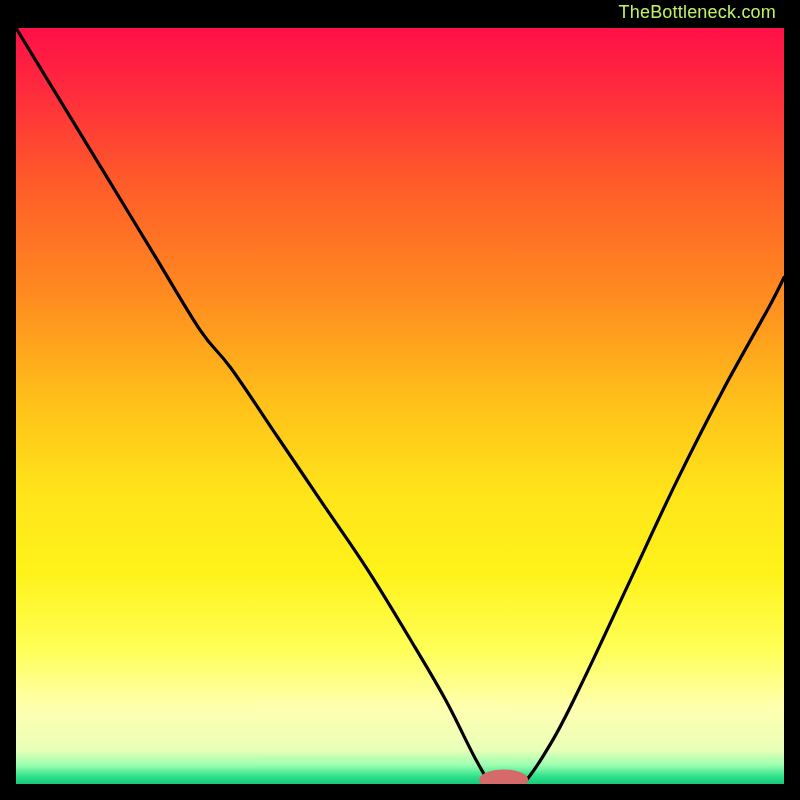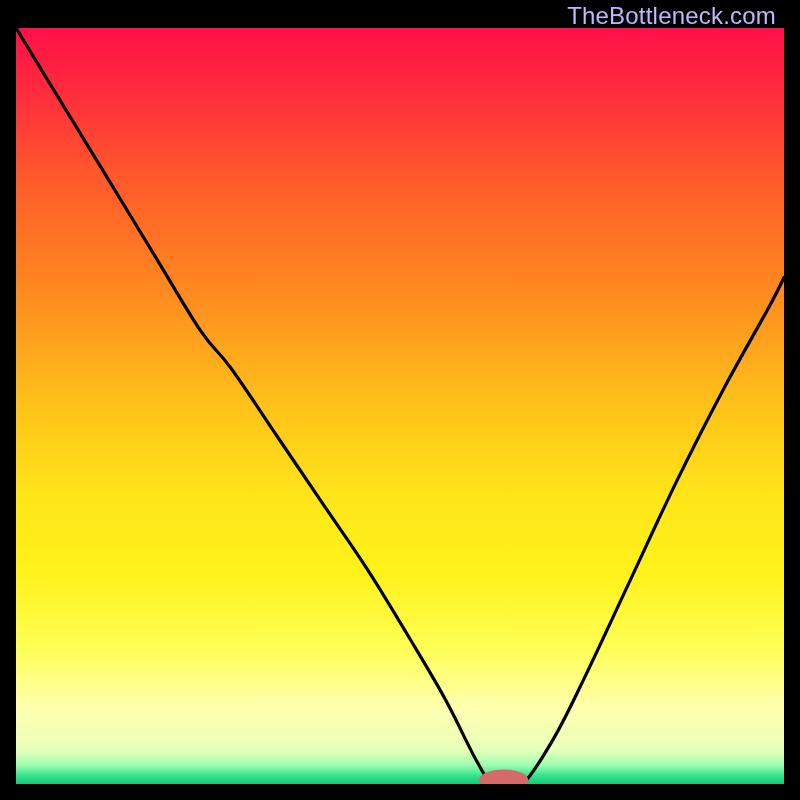--- a/index.html
+++ b/index.html
@@ -16,22 +16,22 @@
     left: 0;
     top: 0;
     width: 800px;
     height: 800px;
     box-sizing: border-box;
   }
   .watermark {
     position: absolute;
     top: 2px;
     right: 24px;
-    color: #c4b5fd;
-    font-size: 24px;
+    color: #bef264;
+    font-size: 18px;
     font-weight: 500;
     letter-spacing: 0.2px;
     font-family: Arial, Helvetica, sans-serif;
   }
   .plot {
     position: absolute;
     left: 16px;
     top: 28px;
     width: 768px;
     height: 756px;

